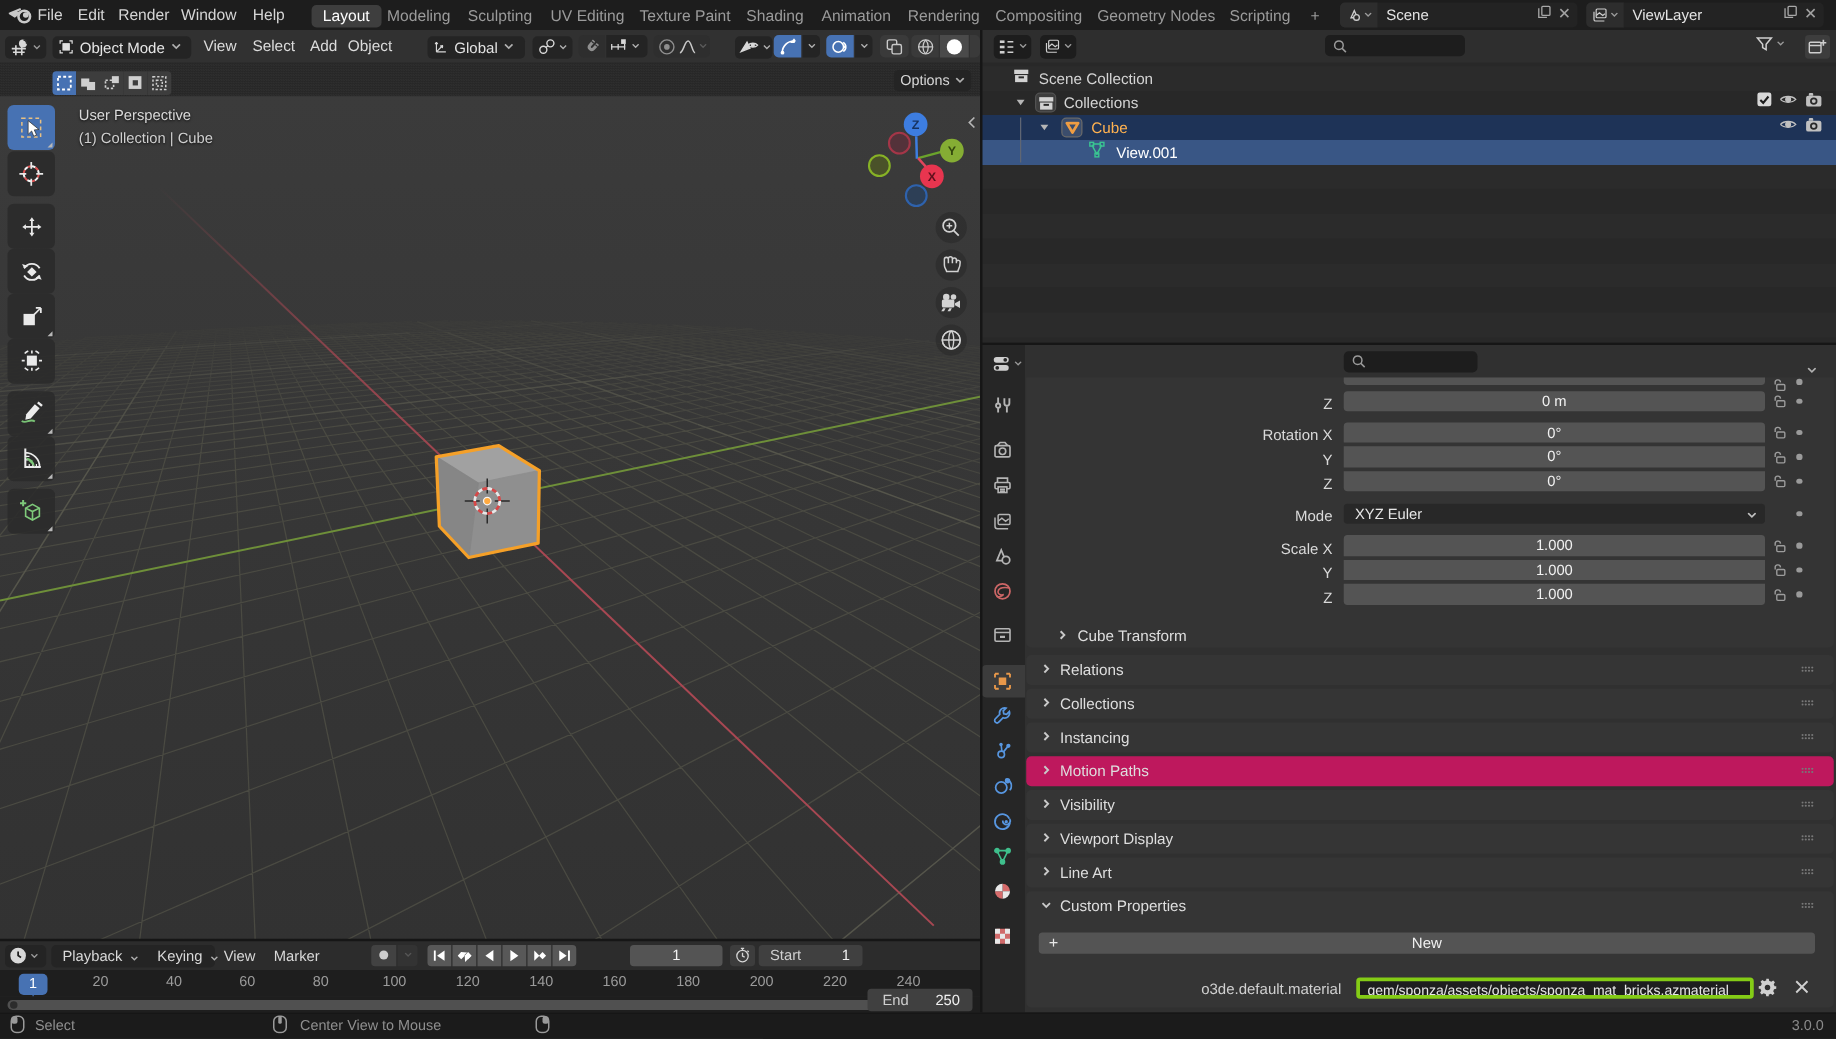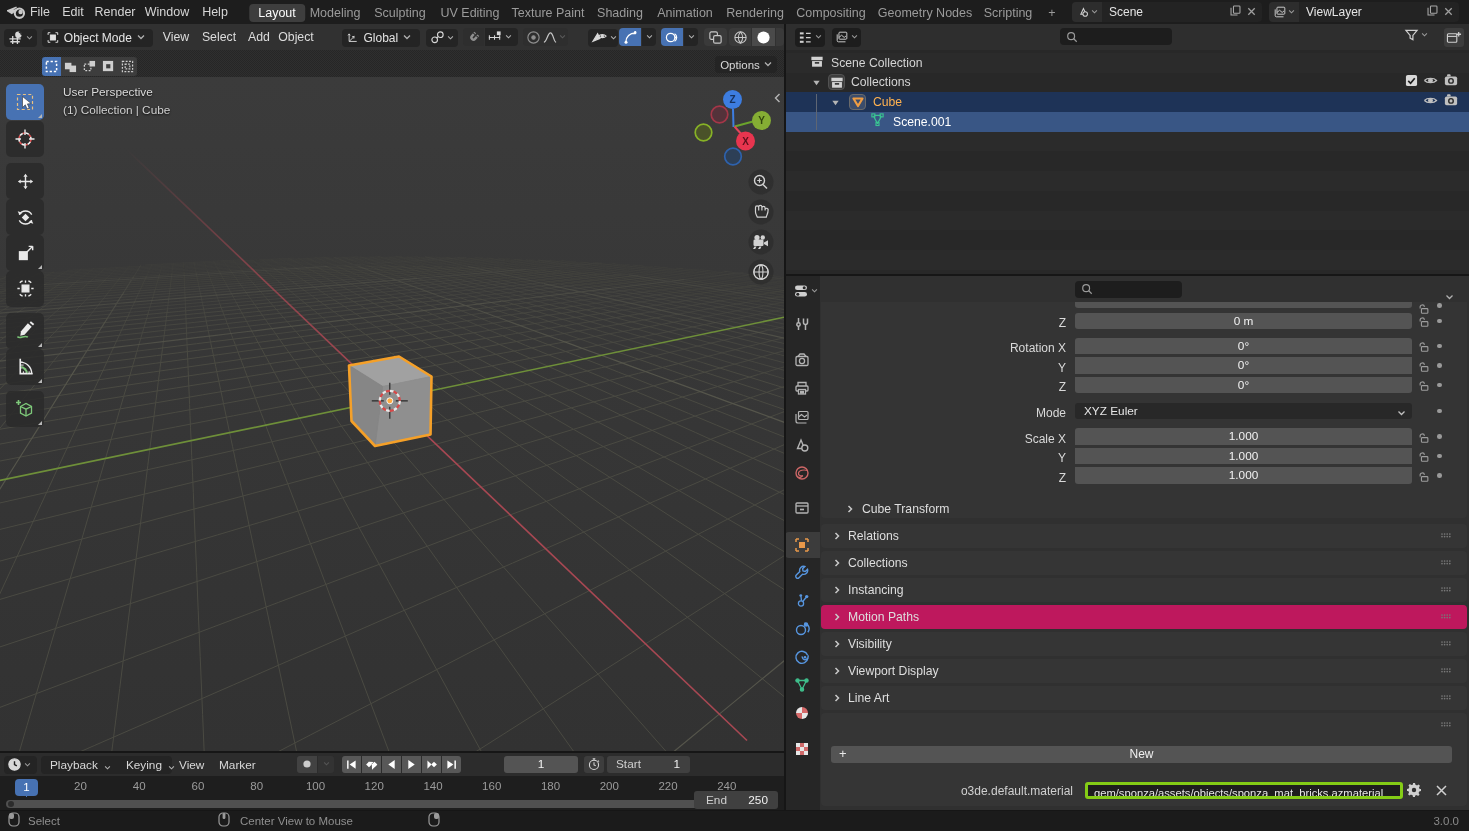--- a/index.html
+++ b/index.html
@@ -724,21 +724,21 @@
 </div>
 <div class="abs row" style="left:0;top:88px;width:684px;height:19.7px;background:#395685">
   <span style="margin-left:85px"><svg width="15" height="15" viewBox="0 0 16 16">
           <g fill="none" stroke="#3ac492">
             <path d="M4 4 C5 8 7 9.5 8 12.5 M12 4 C11 8 9 9.5 8 12.5 M4.5 3.5 h7" stroke-width="1.3"></path>
             <rect x="2" y="2" width="3.2" height="3.2" stroke-width="1.2"></rect>
             <rect x="10.8" y="2" width="3.2" height="3.2" stroke-width="1.2"></rect>
             <rect x="6.4" y="11.2" width="3.2" height="3.2" stroke-width="1.2"></rect>
           </g>
         </svg></span>
-      <span style="color:#ffffff;font-size:12.2px;margin-left:8px">Scene.001</span>
+      <span style="color:#ffffff;font-size:12.2px;margin-left:8px">View.001</span>
 </div>
 <div class="abs" style="left:30.5px;top:70px;width:1px;height:36px;background:#5f6673"></div>
 </div>
 <div class="abs" style="left:785px;top:276px;width:684px;height:534px;background:#303030;overflow:hidden">
 <div class="abs" style="left:0;top:0;width:35px;height:534px;background:#262626"></div>
 <div class="abs" style="left:9px;top:40px"><svg width="16" height="16" viewBox="0 0 16 16">
         <g stroke="#b4b4b4" fill="none" stroke-width="1.5">
           <path d="M4.5 2 v5 m0 3 v4"></path>
           <circle cx="4.5" cy="8.5" r="1.7"></circle>
           <path d="M11.5 14 v-5"></path>
@@ -1062,20 +1062,26 @@
       <circle cx="1.0" cy="1.0" r="0.85" fill="#787878"></circle>
       <circle cx="3.6" cy="1.0" r="0.85" fill="#787878"></circle>
       <circle cx="6.2" cy="1.0" r="0.85" fill="#787878"></circle>
       <circle cx="8.8" cy="1.0" r="0.85" fill="#787878"></circle>
       <circle cx="1.0" cy="3.6" r="0.85" fill="#787878"></circle>
       <circle cx="3.6" cy="3.6" r="0.85" fill="#787878"></circle>
       <circle cx="6.2" cy="3.6" r="0.85" fill="#787878"></circle>
       <circle cx="8.8" cy="3.6" r="0.85" fill="#787878"></circle>
     </svg>
     <div class="abs" style="left:36px;top:436.5px;width:646px;height:93px;background:#353535;border-radius:4px"></div>
+<div class="abs row" style="left:36px;top:436.5px;width:646px;height:24.5px">
+<span style="margin-left:11px"><svg width="10" height="10" viewBox="0 0 10 10">
+          <path d="M2 3.5 L5 6.5 L8 3.5" fill="none" stroke="#c9c9c9" stroke-width="1.5"></path>
+        </svg></span>
+<span style="color:#dedede;font-size:12.2px;margin-left:6px">Custom Properties</span>
+    </div>
     <svg class="abs" style="left:656px;top:445.5px" width="12" height="7" viewBox="0 0 12 7">
       <circle cx="1.0" cy="1.0" r="0.85" fill="#787878"></circle>
       <circle cx="3.6" cy="1.0" r="0.85" fill="#787878"></circle>
       <circle cx="6.2" cy="1.0" r="0.85" fill="#787878"></circle>
       <circle cx="8.8" cy="1.0" r="0.85" fill="#787878"></circle>
       <circle cx="1.0" cy="3.6" r="0.85" fill="#787878"></circle>
       <circle cx="3.6" cy="3.6" r="0.85" fill="#787878"></circle>
       <circle cx="6.2" cy="3.6" r="0.85" fill="#787878"></circle>
       <circle cx="8.8" cy="3.6" r="0.85" fill="#787878"></circle>
     </svg>

